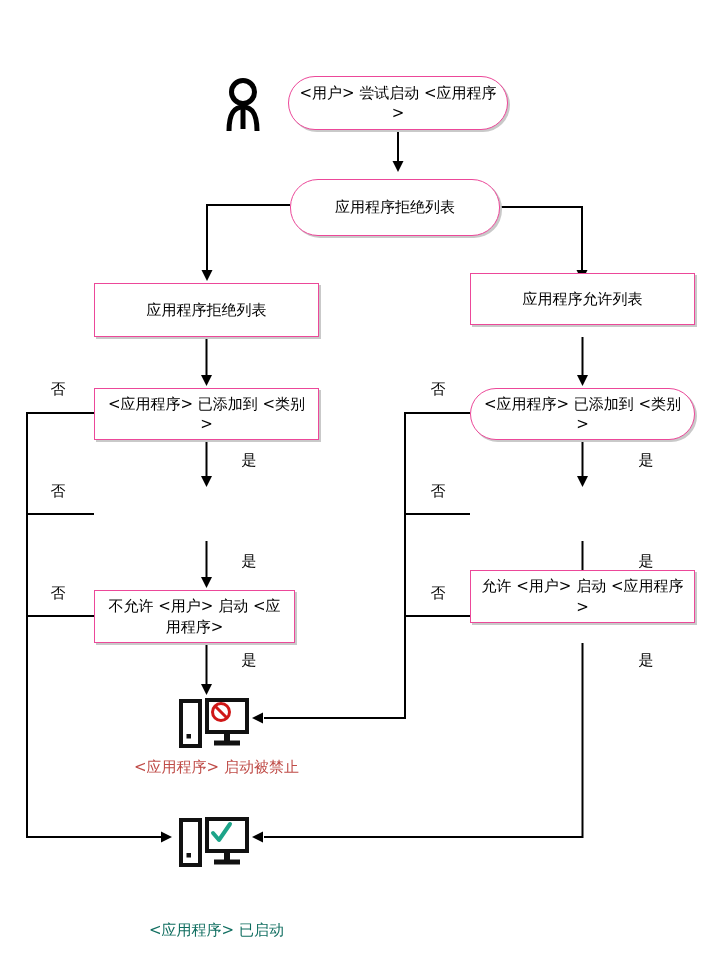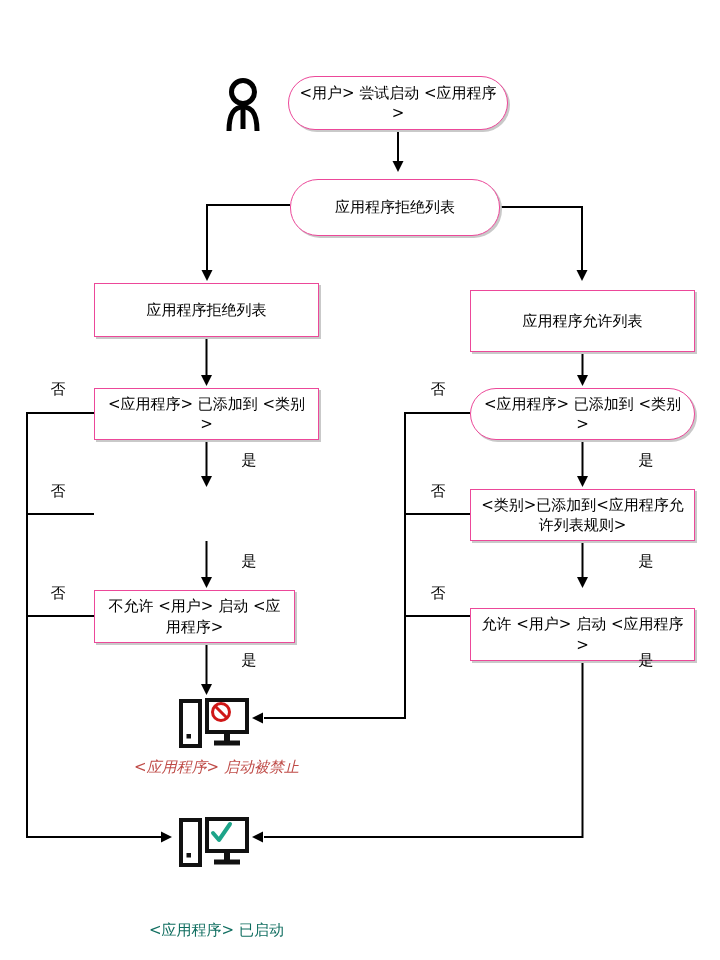--- a/index.html
+++ b/index.html
@@ -13,21 +13,21 @@
     display:flex;align-items:center;justify-content:center;text-align:center;
     font-size:15px;line-height:1.35;padding:2px 8px;
     box-shadow:2px 2px 0 #c9c9c9;
   }
   .stadium-lg{border-radius:28px;}
   .stadium-md{border-radius:26px;}
   .edge-label{
     position:absolute;width:32px;text-align:center;font-size:15px;color:#000;
   }
   .outcome{position:absolute;font-size:15px;white-space:nowrap;}
-  .outcome.blocked{color:#bf4b47;font-style:italic;}
+  .outcome.blocked{color:#bf4b47;}
   .outcome.started{color:#106e60;margin-top:47px;}
 </style>
 </head>
 <body>
 
 <div class="canvas">
 
   <svg class="layer">
 
     <g stroke="#000000" stroke-width="2" fill="none">
@@ -90,26 +90,25 @@
       <rect x="207" y="819" width="40" height="32" fill="none" stroke="#111" stroke-width="4"></rect>
       <path d="M227 853 V860" stroke="#111" stroke-width="6"></path>
       <path d="M214 862 H240" stroke="#111" stroke-width="5"></path>
       <polyline points="213,833 219,840 230,824" fill="none" stroke="#1da489" stroke-width="4" stroke-linecap="round" stroke-linejoin="round"></polyline>
     </g>
   </svg>
 
   <div class="node stadium-lg" style="left:288px;top:76px;width:220px;height:54px">&lt;用户&gt; 尝试启动 &lt;应用程序&gt;</div>
   <div class="node stadium-lg" style="left:290px;top:179px;width:210px;height:57px">应用程序拒绝列表</div>
   <div class="node" style="left:94px;top:283px;width:225px;height:54px">应用程序拒绝列表</div>
-  <div class="node" style="left:470px;top:290px;width:225px;height:62px">应用程序允许列表</div>
+  <div class="node" style="left:470px;top:273px;width:225px;height:52px">应用程序允许列表</div>
   <div class="node" style="left:94px;top:388px;width:225px;height:52px">&lt;应用程序&gt; 已添加到 &lt;类别&gt;</div>
   <div class="node stadium-md" style="left:470px;top:388px;width:225px;height:52px">&lt;应用程序&gt; 已添加到 &lt;类别&gt;</div>
-  <div class="node" style="left:470px;top:489px;width:225px;height:52px">&lt;类别&gt;已添加到&lt;应用程序允许列表规则&gt;</div>
   <div class="node" style="left:94px;top:590px;width:201px;height:53px">不允许 &lt;用户&gt; 启动 &lt;应用程序&gt;</div>
-  <div class="node" style="left:470px;top:608px;width:225px;height:53px">允许 &lt;用户&gt; 启动 &lt;应用程序&gt;</div>
+  <div class="node" style="left:470px;top:570px;width:225px;height:53px">允许 &lt;用户&gt; 启动 &lt;应用程序&gt;</div>
 
   <span class="edge-label" style="left:42px;top:380px">否</span>
   <span class="edge-label" style="left:42px;top:482px">否</span>
   <span class="edge-label" style="left:42px;top:584px">否</span>
   <span class="edge-label" style="left:422px;top:380px">否</span>
   <span class="edge-label" style="left:422px;top:482px">否</span>
   <span class="edge-label" style="left:422px;top:584px">否</span>
 
   <span class="edge-label" style="left:233px;top:451px">是</span>
   <span class="edge-label" style="left:233px;top:552px">是</span>

